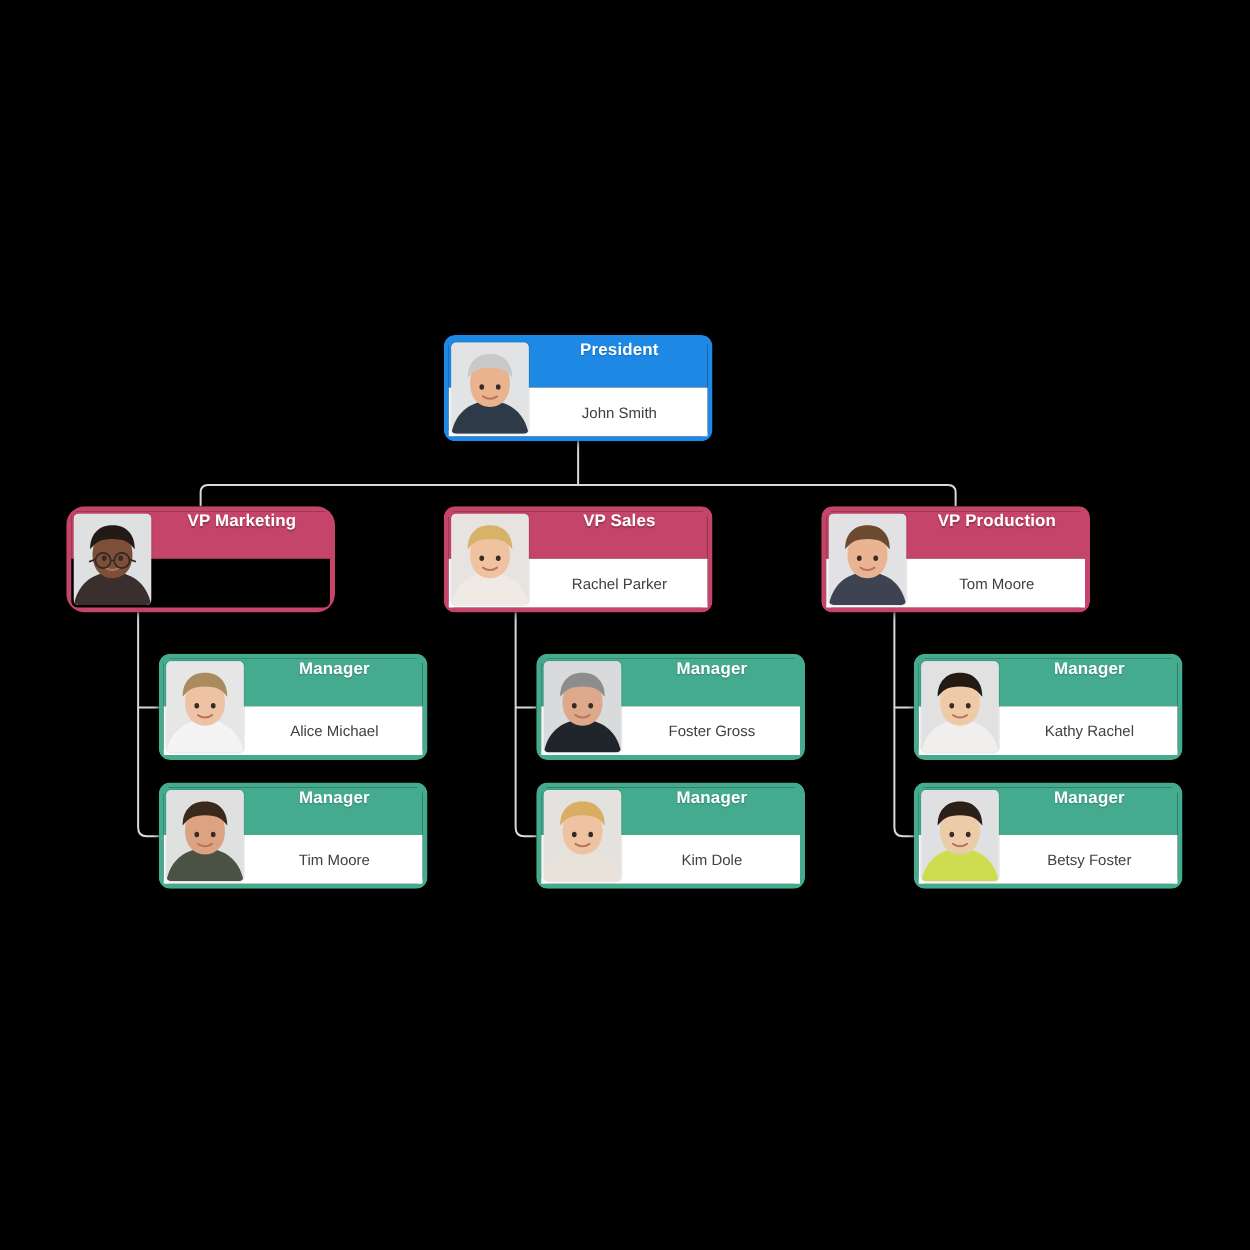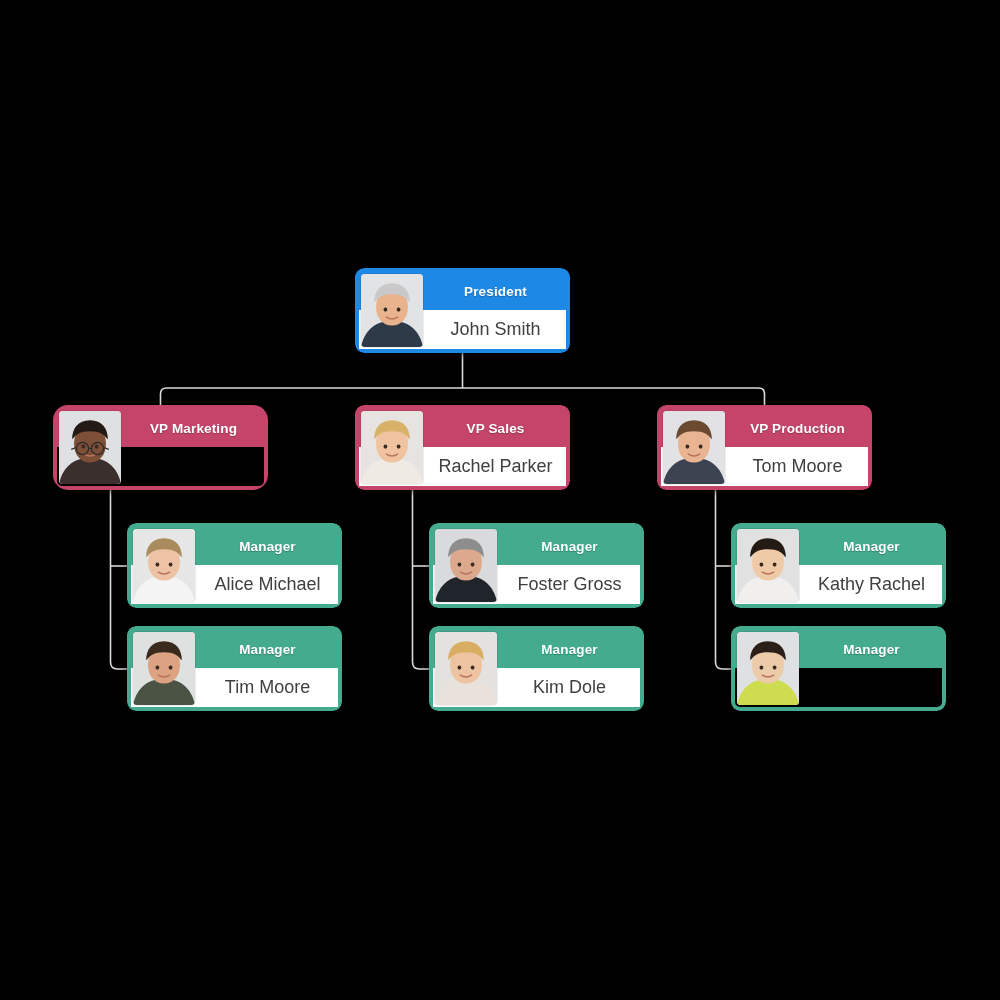--- a/index.html
+++ b/index.html
@@ -42,21 +42,21 @@
     border-width: 4px;
     box-sizing: border-box;
   }
   .node .title-bar {
     position: absolute;
     left: 4px;
     top: 4px;
     right: 4px;
     height: 38px;
     display: flex;
-    align-items: center;
+    align-items: flex-start;
     justify-content: center;
     box-sizing: border-box;
   }
   .node .title-text {
     color: #ffffff;
     font-size: 13.5px;
     font-weight: bold;
     letter-spacing: 0.15px;
     text-align: center;
     padding-left: 66px;
@@ -71,21 +71,21 @@
     right: 4px;
     bottom: 4px;
     background: #ffffff;
     display: flex;
     align-items: center;
     justify-content: center;
     box-sizing: border-box;
   }
   .node .name-text {
     color: #404040;
-    font-size: 18px;
+    font-size: 12px;
     text-align: center;
     padding-left: 66px;
     box-sizing: border-box;
     width: 100%;
   }
   
   .node .photo {
     position: absolute;
     left: 6px;
     top: 6px;
@@ -313,20 +313,23 @@
             <ellipse cx="40" cy="38" rx="2" ry="2.3" fill="#3a2b22"></ellipse>
             <path d="M27,46 Q33,50 39,46" stroke="#b9735c" stroke-width="1.6" fill="none" stroke-linecap="round"></path>
           </svg>
         </div>
       </div>
       <div class="node lvl-manager" style="--accent: #44ab8e; left: 731px; top: 626px;">
         <div class="frame"></div>
         <div class="title-bar">
           <div class="title-text">Manager</div>
         </div>
+        <div class="name-bar">
+          <div class="name-text">Betsy Foster</div>
+        </div>
         <div class="photo">
           <svg viewBox="0 0 66 78" preserveAspectRatio="xMidYMid slice" xmlns="http://www.w3.org/2000/svg">
             <rect x="0" y="0" width="66" height="78" fill="#dfe0e1"></rect>
             <path d="M0,78 C4,58 18,50 33,50 C48,50 62,58 66,78 Z" fill="#cddd4f"></path>
             <path d="M33,16 C44,16 50,24 50,35 C50,47 43,55 33,55 C23,55 16,47 16,35 C16,24 22,16 33,16 Z" fill="#eccba9"></path>
             <path d="M33,10 C46,10 52,19 52,30 C52,31 49,26 45,24 C40,21 26,21 21,24 C17,26 14,31 14,30 C14,19 20,10 33,10 Z" fill="#2b1f18"></path>
             <ellipse cx="26" cy="38" rx="2" ry="2.3" fill="#3a2b22"></ellipse>
             <ellipse cx="40" cy="38" rx="2" ry="2.3" fill="#3a2b22"></ellipse>
             <path d="M27,46 Q33,50 39,46" stroke="#b9735c" stroke-width="1.6" fill="none" stroke-linecap="round"></path>
           </svg>

